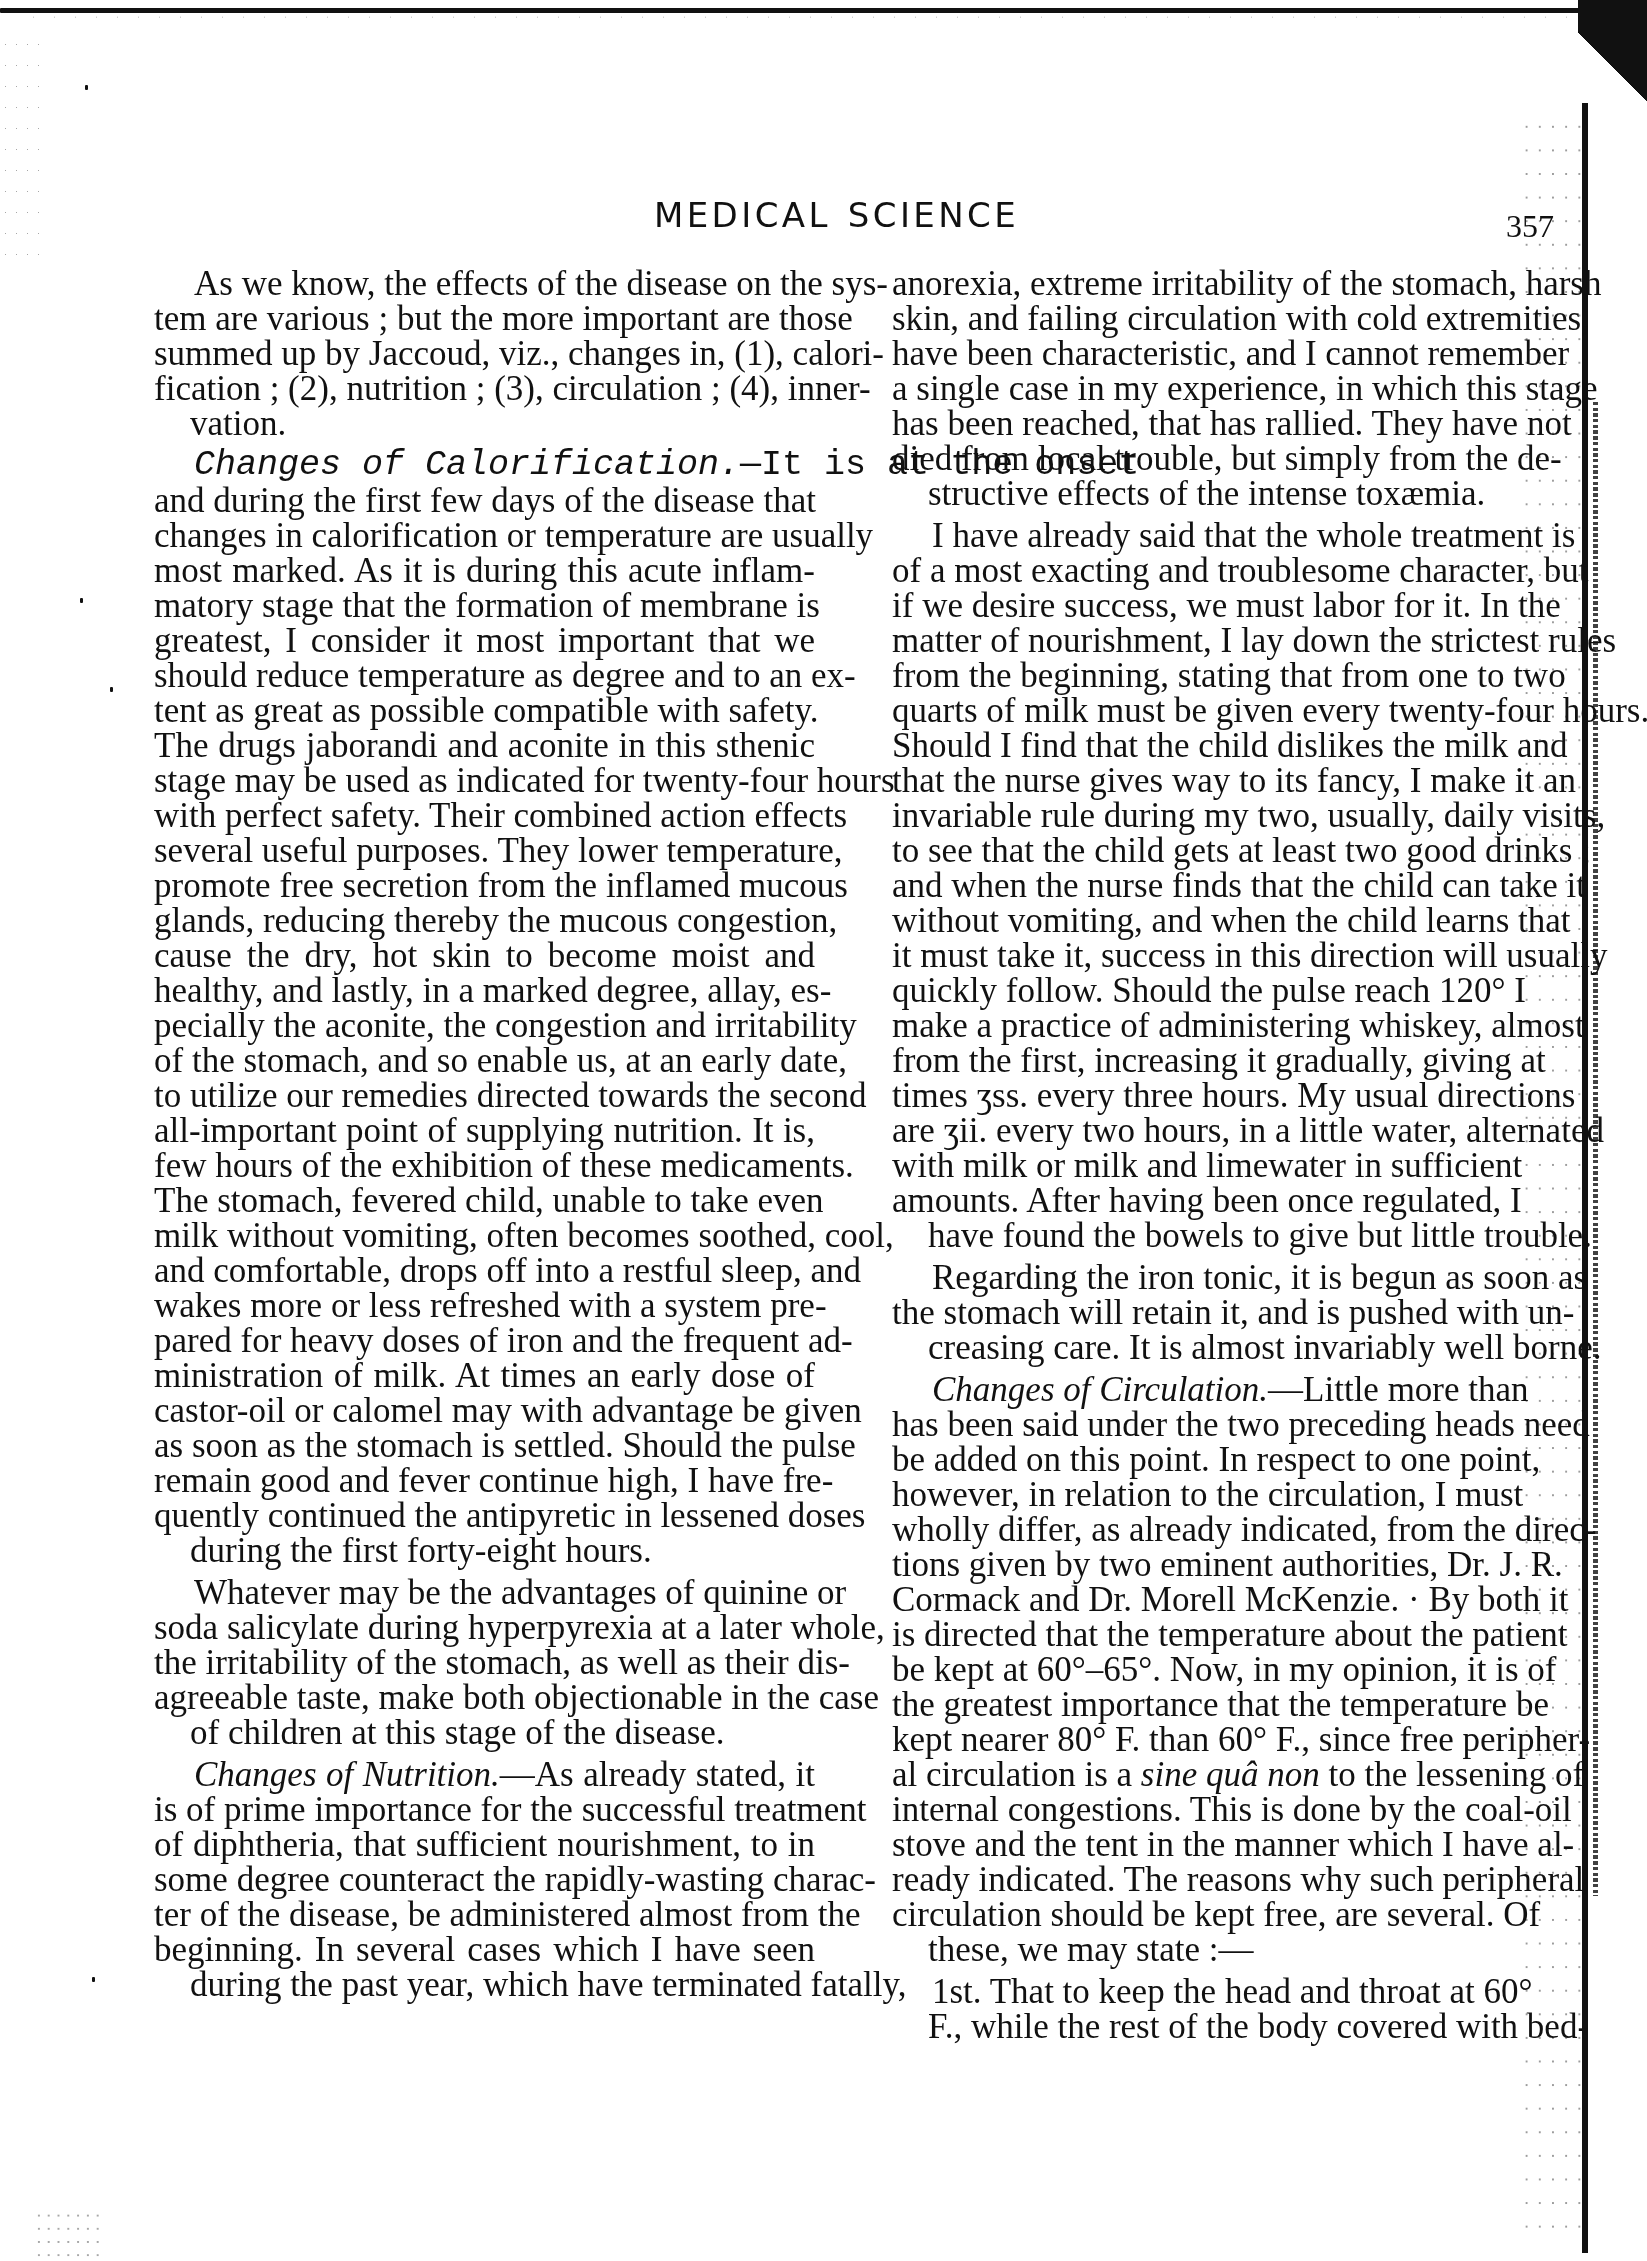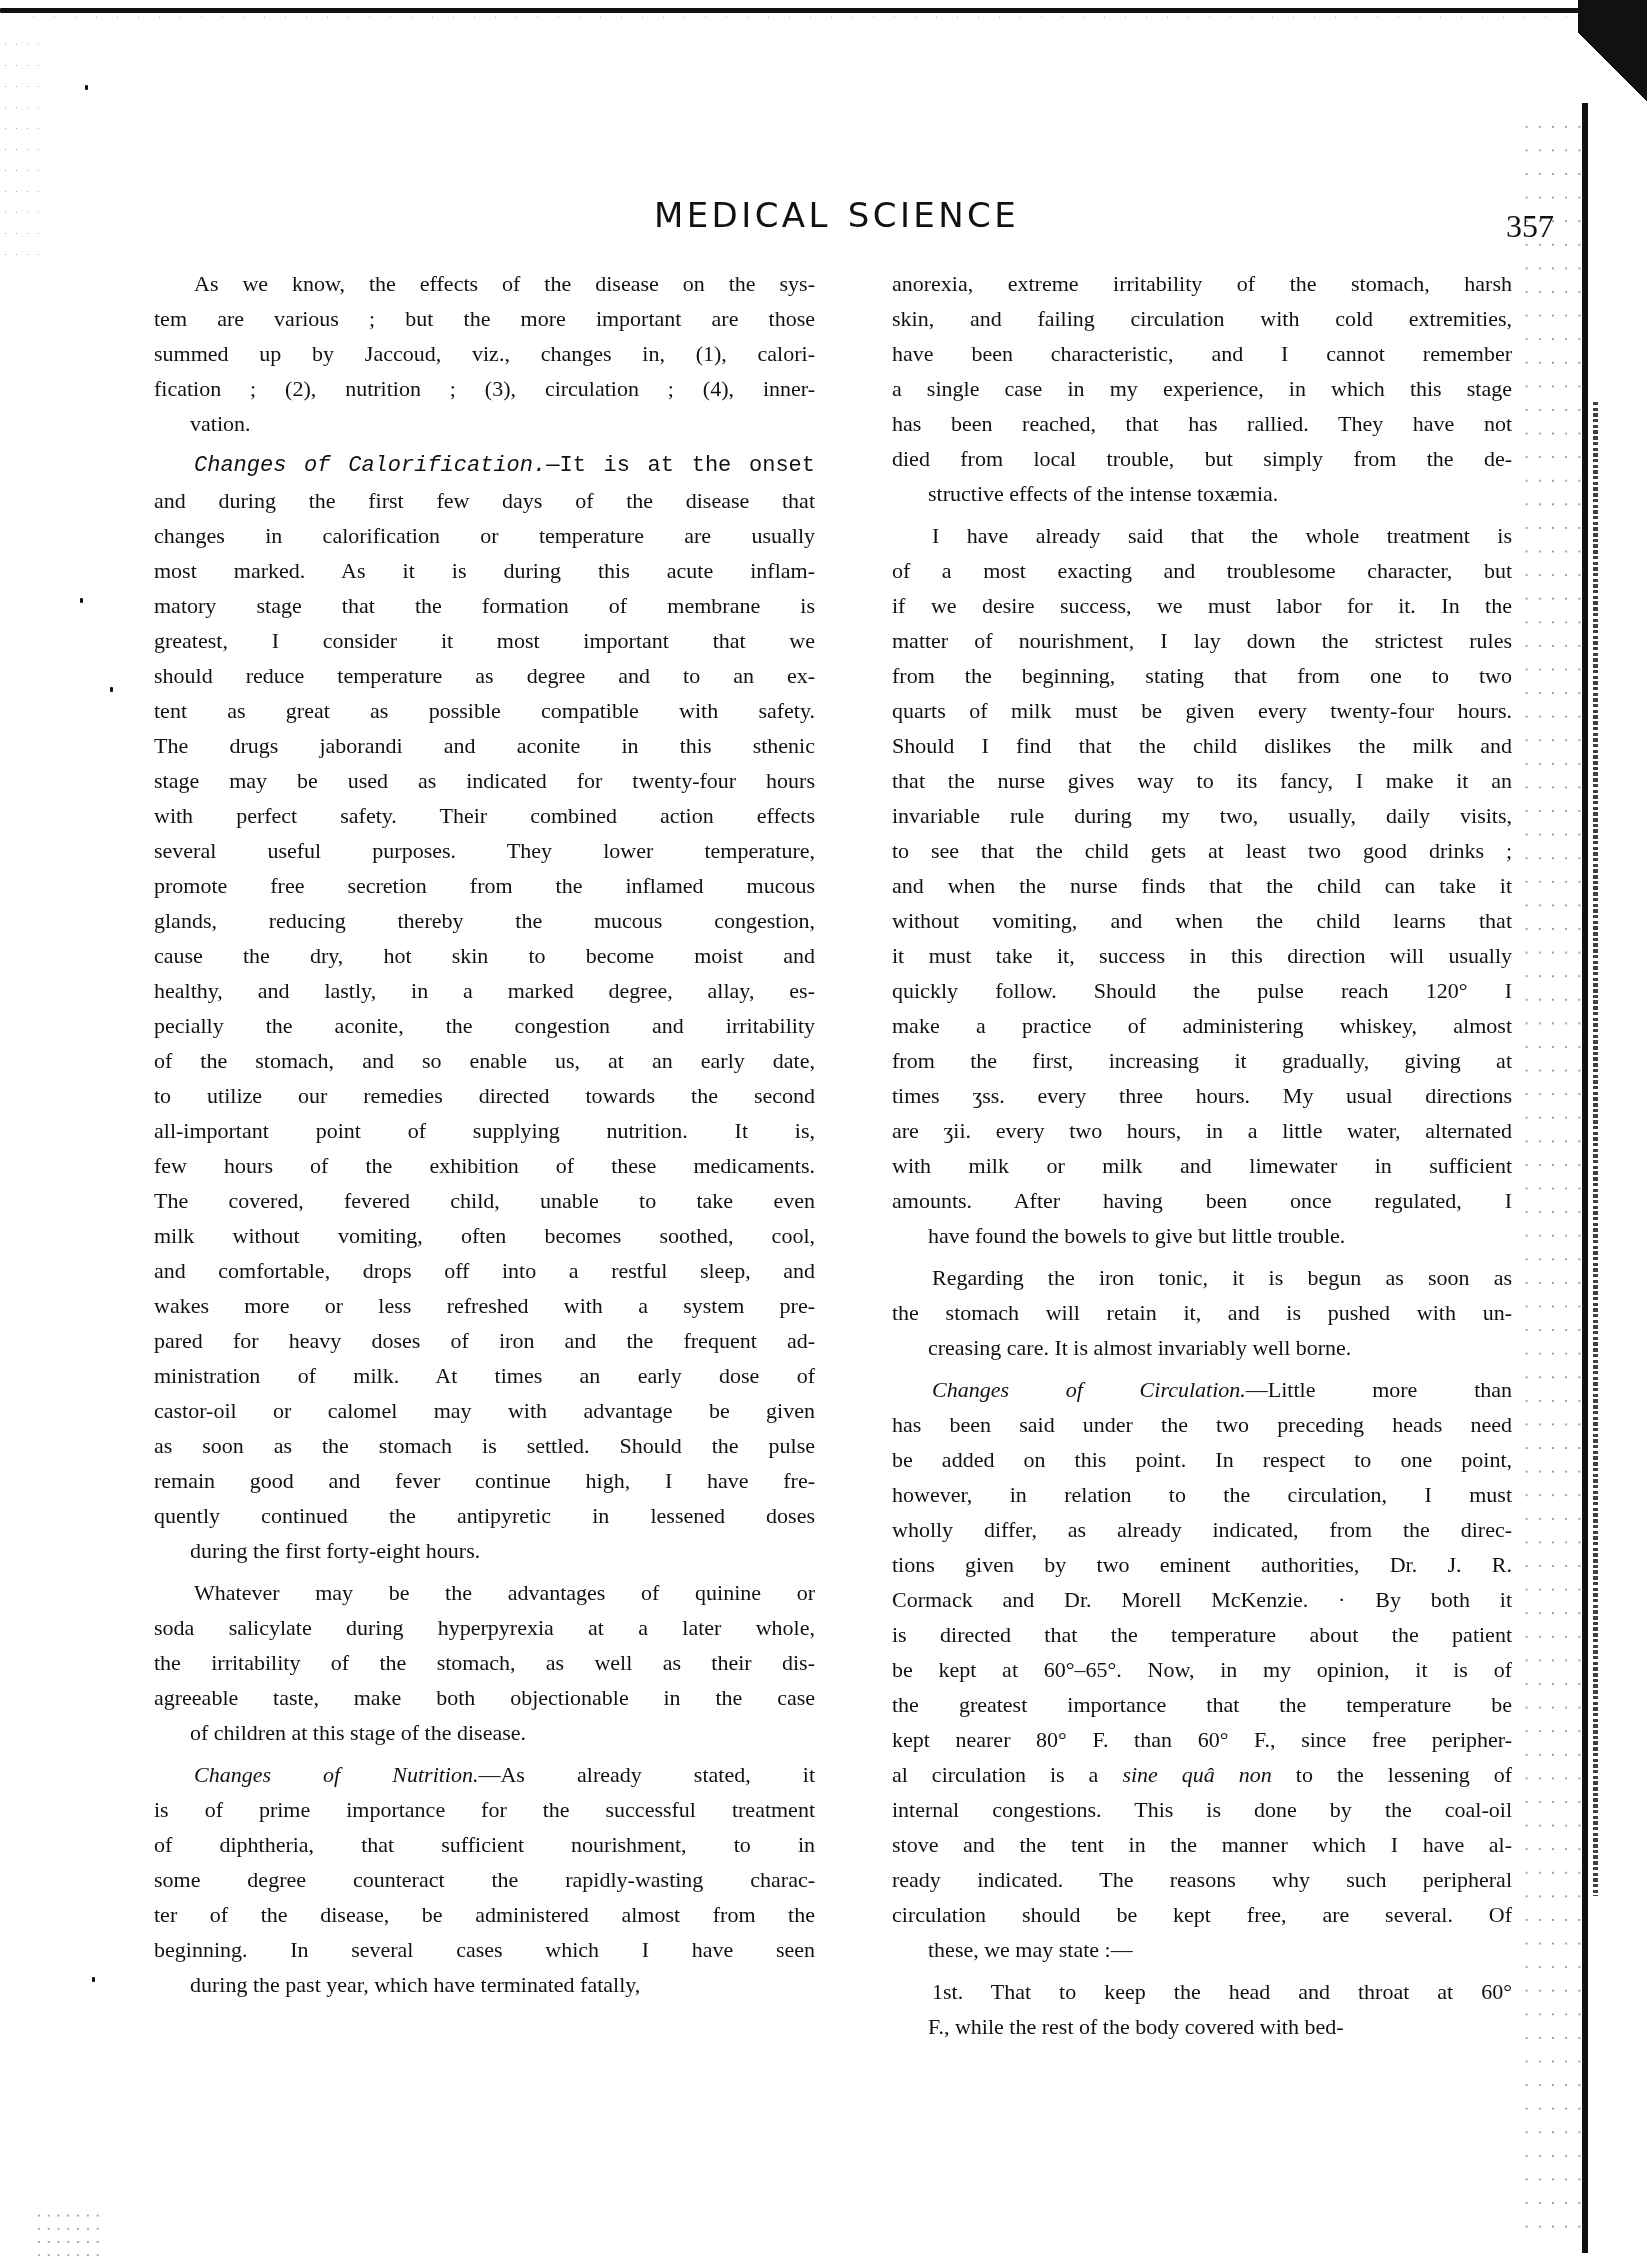--- a/index.html
+++ b/index.html
@@ -21,21 +21,21 @@
     background-size: 11px 21px; opacity: .4; }
   .noise-bl { position: absolute; left: 34px; bottom: 0; width: 69px; height: 52px;
     background-image: radial-gradient(circle, #222 0.7px, transparent 1px);
     background-size: 9.8px 13.2px; opacity: .4; }
   .stray { position: absolute; width: 2.9px; height: 4.6px; background: #111; border-radius: 1.1px; }
 
   .running-head { position: absolute; top: 195px; left: 654px; font-family: "DejaVu Sans", "Liberation Sans", sans-serif; font-size: 34px; letter-spacing: 3.4px; font-weight: 500; }
   .running-head .sep { display: inline-block; width: 17px; }
   .page-number { position: absolute; top: 208px; left: 1506px; font-size: 32px; }
 
-  .col { position: absolute; top: 266px; font-size: 22px; line-height: 35px; text-align: justify; hyphens: none; }
+  .col { position: absolute; top: 266px; font-size: 35px; line-height: 35px; text-align: justify; hyphens: none; }
   .col-left { left: 154px; width: 661px; }
   .col-right { left: 892px; width: 620px; }
   .col p { margin: 0; text-indent: 0; }
   .col p.gap { margin-top: 7px; }
   .col .line { display: block; text-align: justify; text-align-last: justify; white-space: nowrap; }
   .col .line.last { text-align-last: left; margin-left: 36px; }
   .col em { font-style: italic; }
 </style>
 </head>
 <body>
@@ -81,21 +81,21 @@
       <span class="line">several useful purposes. They lower temperature,</span>
       <span class="line">promote free secretion from the inflamed mucous</span>
       <span class="line">glands, reducing thereby the mucous congestion,</span>
       <span class="line">cause the dry, hot skin to become moist and</span>
       <span class="line">healthy, and lastly, in a marked degree, allay, es-</span>
       <span class="line">pecially the aconite, the congestion and irritability</span>
       <span class="line">of the stomach, and so enable us, at an early date,</span>
       <span class="line">to utilize our remedies directed towards the second</span>
       <span class="line">all-important point of supplying nutrition. It is,</span>
       <span class="line">few hours of the exhibition of these medicaments.</span>
-      <span class="line">The covered, fevered child, unable to take even</span>
+      <span class="line">The stomach, fevered child, unable to take even</span>
       <span class="line">milk without vomiting, often becomes soothed, cool,</span>
       <span class="line">and comfortable, drops off into a restful sleep, and</span>
       <span class="line">wakes more or less refreshed with a system pre-</span>
       <span class="line">pared for heavy doses of iron and the frequent ad-</span>
       <span class="line">ministration of milk. At times an early dose of</span>
       <span class="line">castor-oil or calomel may with advantage be given</span>
       <span class="line">as soon as the stomach is settled. Should the pulse</span>
       <span class="line">remain good and fever continue high, I have fre-</span>
       <span class="line">quently continued the antipyretic in lessened doses</span>
       <span class="line last">during the first forty-eight hours.</span>

